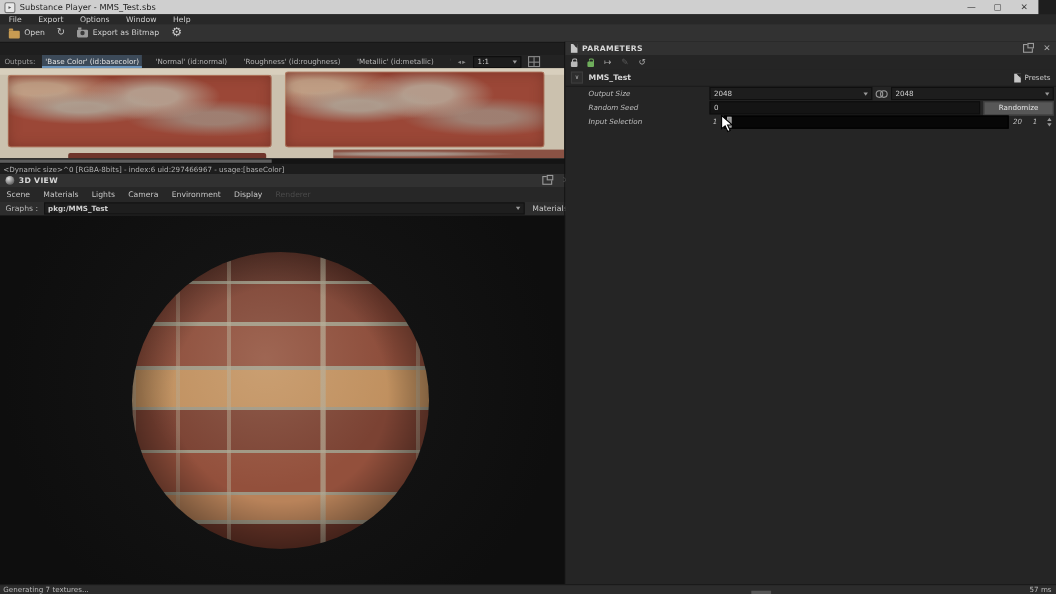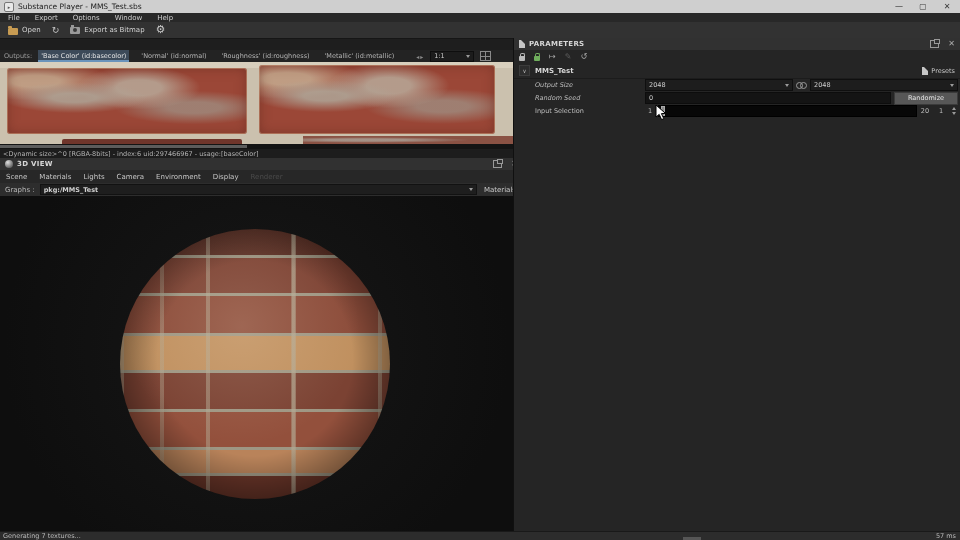--- a/index.html
+++ b/index.html
@@ -1,20 +1,20 @@
 <!DOCTYPE html>
 <html><head>
 <meta charset="utf-8">
 <style>
   html,body{margin:0;padding:0;background:#000;}
   #app{position:relative;width:960px;height:540px;background:#1e1e1e;overflow:hidden;
        font-family:"DejaVu Sans","Liberation Sans",sans-serif;-webkit-font-smoothing:antialiased;}
 
   
-  .titlebar{position:absolute;left:0;top:0;right:0;height:13px;background:#cfcfcf;
+  .titlebar{position:absolute;left:0;top:0;right:16px;height:13px;background:#cfcfcf;
             display:flex;align-items:center;gap:4px;padding-left:4px;}
   .app-icon{width:8px;height:8px;border:1px solid #777;border-radius:2px;background:#e8e8e8;
             display:flex;align-items:center;justify-content:center;font-size:5px;color:#555;}
   .titlebar .title{font-size:7.5px;color:#1c1c1c;}
   .win-controls{position:absolute;right:8px;top:0;height:13px;display:flex;gap:14px;align-items:center;}
   .win-btn{font-size:8px;color:#3a3a3a;width:10px;text-align:center;line-height:13px;}
 
   
   .menubar{position:absolute;left:0;top:13px;right:0;height:9px;background:#282828;
            display:flex;gap:15px;align-items:center;padding-left:8px;}
@@ -132,21 +132,21 @@
   .section-header{position:absolute;left:0;top:25px;right:0;height:15px;display:flex;align-items:center;
                   gap:5px;padding:0 5px;border-bottom:1px solid #1c1c1c;}
   .chev-box{width:9px;height:9px;border:1px solid #3c3c3c;background:#2d2d2d;display:flex;
             align-items:center;justify-content:center;font-size:5.5px;color:#b5b5b5;}
   .graph-name{font-size:7px;font-weight:bold;color:#d8d8d8;}
   .presets{margin-left:auto;display:flex;gap:3px;}
   .presets .doc-icon::after{border-color:#252525;border-left-color:transparent;border-bottom-color:transparent;}
   .presets span{font-size:6.5px;color:#c9c9c9;}
 
   .param-row{position:absolute;left:0;right:2px;height:12px;display:flex;align-items:center;}
-  .row1{top:41px;} .row2{top:54px;} .row3{top:67px;}
+  .row1{top:41px;} .row2{top:54px;} .row3{top:67px;font-style:italic;}
   .param-label{width:110px;padding-left:21px;font-size:6.5px;color:#bfbfbf;flex:none;}
   .italic{font-style:italic;}
   .param-controls{flex:1;display:flex;align-items:center;gap:3px;}
   .select{flex:1;height:10px;background:#1d1d1d;border:1px solid #0f0f0f;display:flex;
           align-items:center;justify-content:space-between;padding:0 3px;}
   .select span{font-size:6.5px;color:#d0d0d0;}
   .link-icon{position:relative;width:11px;height:7px;flex:none;}
   .link-icon::before,.link-icon::after{content:'';position:absolute;top:0;width:5px;height:5px;
           border:1px solid #9a9a9a;border-radius:50%;}
   .link-icon::before{left:0;} .link-icon::after{left:4px;}

